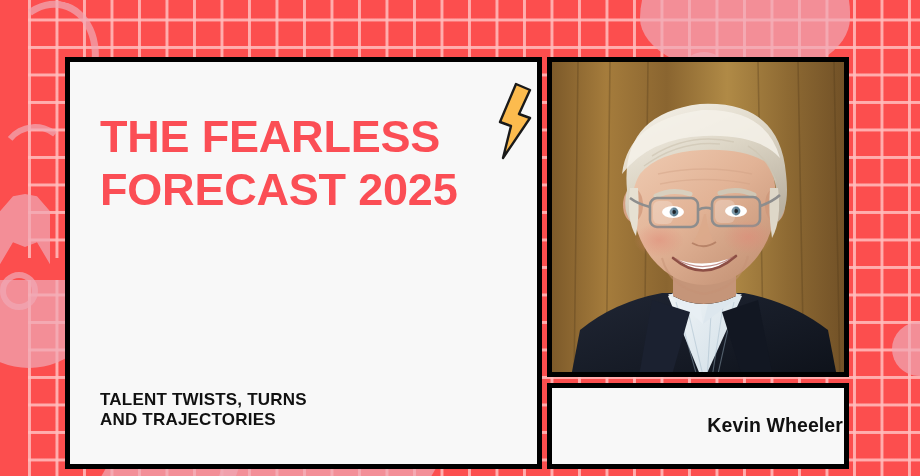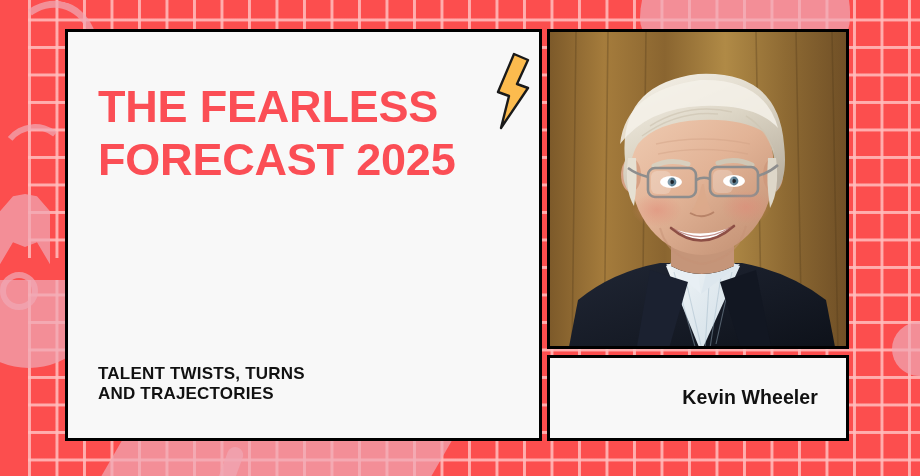--- a/index.html
+++ b/index.html
@@ -134,22 +134,23 @@
     top: 322px;
     width: 54px;
     height: 54px;
     border-radius: 50%;
   }
 
   
   .card {
     position: absolute;
     background: #f8f8f8;
-    border: 3px solid #000000;
+    border: 5px solid #000000;
     box-sizing: border-box;
+    margin-top: 28px;
   }
 
   
   #title-card {
     left: 65px;
     top: 29px;
     width: 477px;
     height: 412px;
     display: flex;
     flex-direction: column;
@@ -207,21 +208,21 @@
   
   #speaker-card {
     left: 547px;
     top: 355px;
     width: 302px;
     height: 86px;
     display: flex;
     flex-direction: column;
     align-items: flex-end;
     justify-content: center;
-    padding-right: 28px;
+    padding-right: 1px;
     box-sizing: border-box;
   }
   #speaker-card .sp-line {
     color: #111111;
     font-size: 19.5px;
     font-weight: 800;
     line-height: 1.3;
     letter-spacing: 0.1px;
     text-align: right;
     white-space: nowrap;

